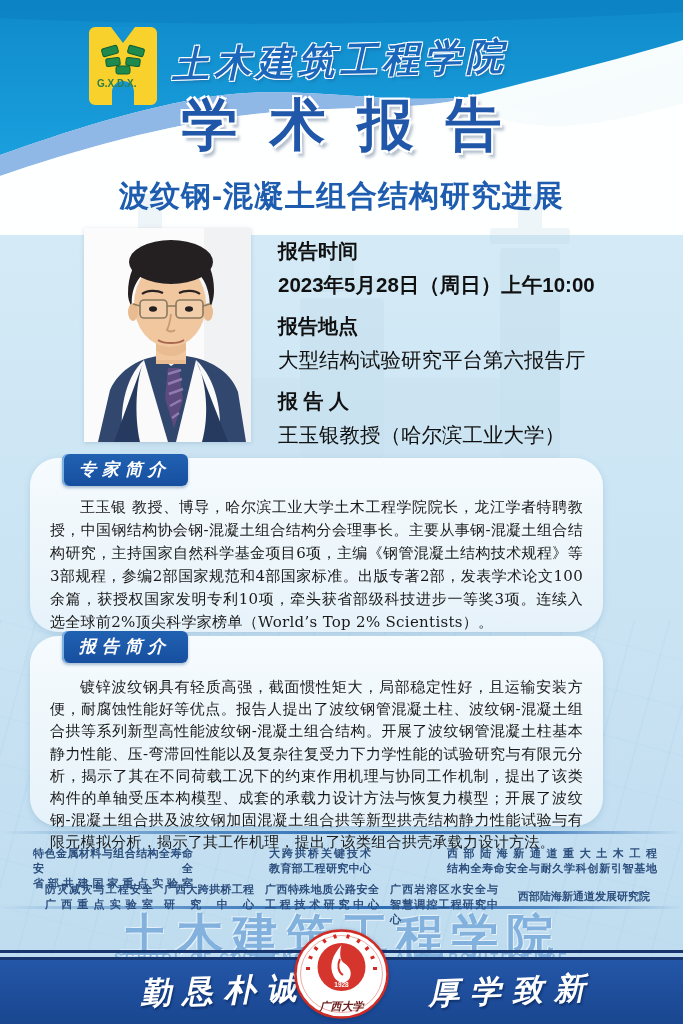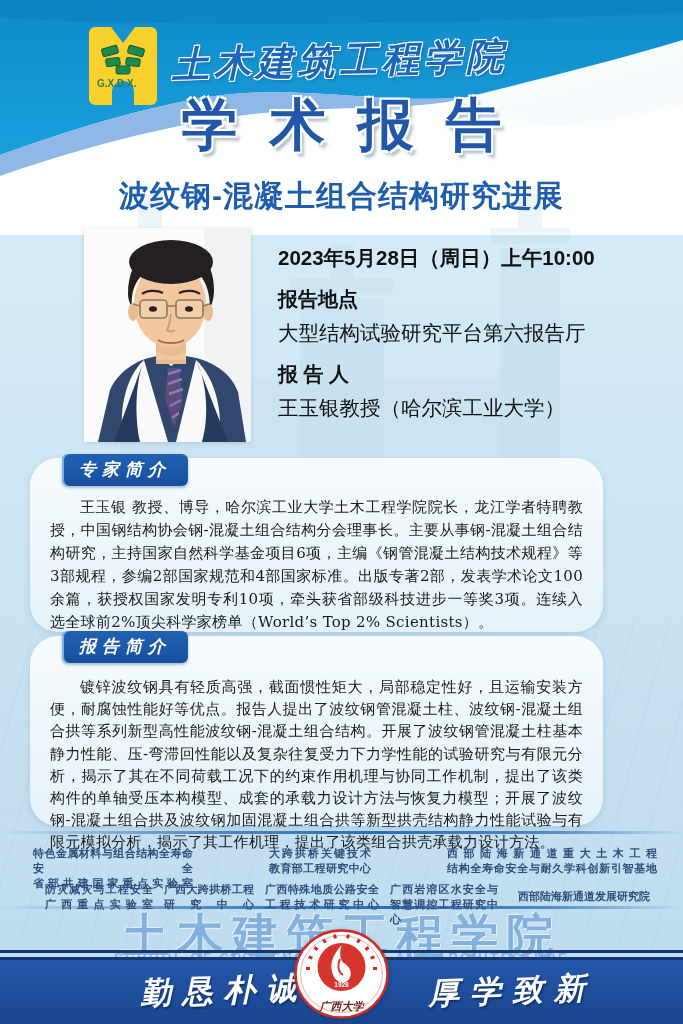--- a/index.html
+++ b/index.html
@@ -177,20 +177,21 @@
     <path d="M83,78 h9 M56,78 L49,76 M119,78 L126,76" stroke="#8a7a5f" stroke-width="1.6" fill="none"></path>
     <path d="M58,66 C63,62 73,62 79,65 M95,65 C101,62 111,62 116,66" stroke="#2a2222" stroke-width="2.2" fill="none"></path>
     <ellipse cx="69" cy="81" rx="4" ry="2.8" fill="#241f20"></ellipse>
     <ellipse cx="105" cy="81" rx="4" ry="2.8" fill="#241f20"></ellipse>
     <path d="M87,86 C86,94 85,98 83,102 C85,104 89,104 91,102" stroke="#c79b74" stroke-width="1.8" fill="none"></path>
     <path d="M74,112 C80,116 94,116 100,112" stroke="#a8684f" stroke-width="2" fill="none"></path>
     <path d="M72,122 C80,130 94,130 102,122 L102,132 L72,132 Z" fill="#f0c79f"></path>
   </svg>
 
   <div class="info">
+    <div class="lbl">报告时间</div>
     <div class="val val-strong">2023年5月28日（周日）上午10:00</div>
     <div class="lbl">报告地点</div>
     <div class="val">大型结构试验研究平台第六报告厅</div>
     <div class="lbl">报 告 人</div>
     <div class="val">王玉银教授（哈尔滨工业大学）</div>
   </div>
 
   <div class="card card-expert">
     <div class="card-body">王玉银 教授、博导，哈尔滨工业大学土木工程学院院长，龙江学者特聘教授，中国钢结构协会钢-混凝土组合结构分会理事长。主要从事钢-混凝土组合结构研究，主持国家自然科学基金项目6项，主编《钢管混凝土结构技术规程》等3部规程，参编2部国家规范和4部国家标准。出版专著2部，发表学术论文100余篇，获授权国家发明专利10项，牵头获省部级科技进步一等奖3项。连续入选全球前2%顶尖科学家榜单（World’s Top 2% Scientists）。</div>
   </div>

